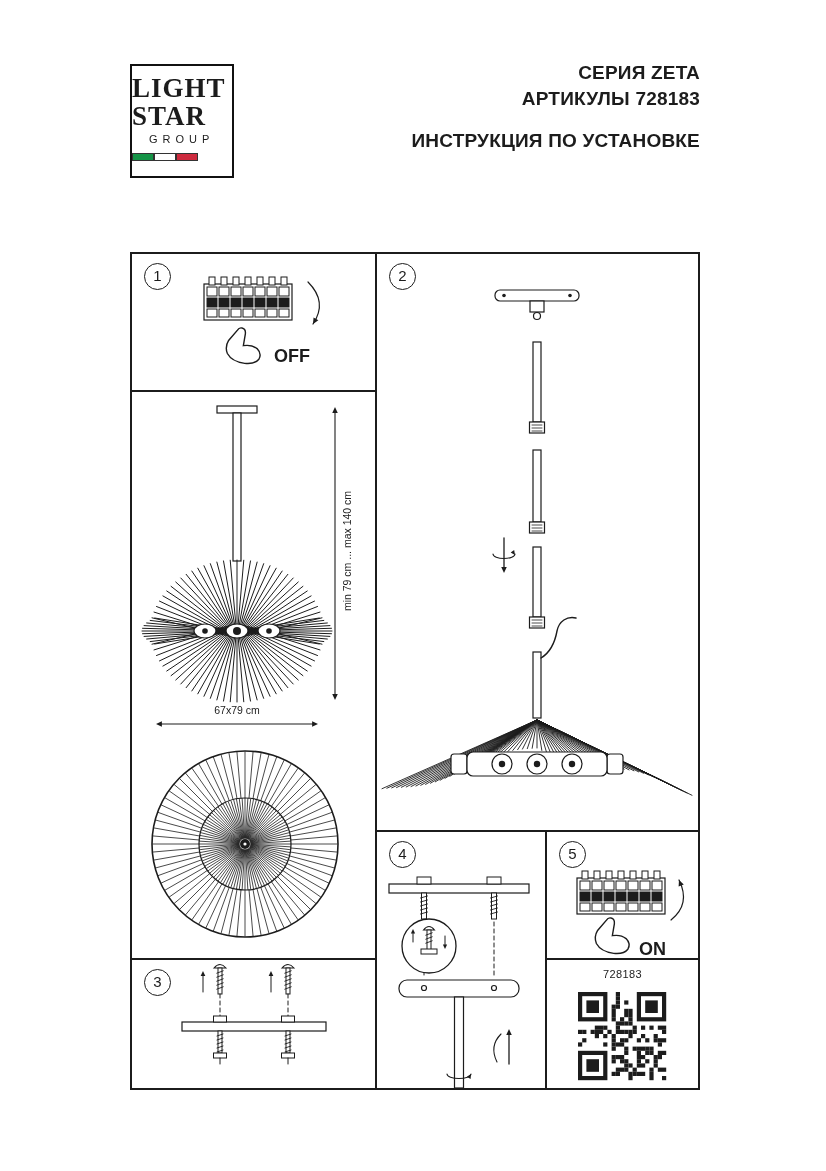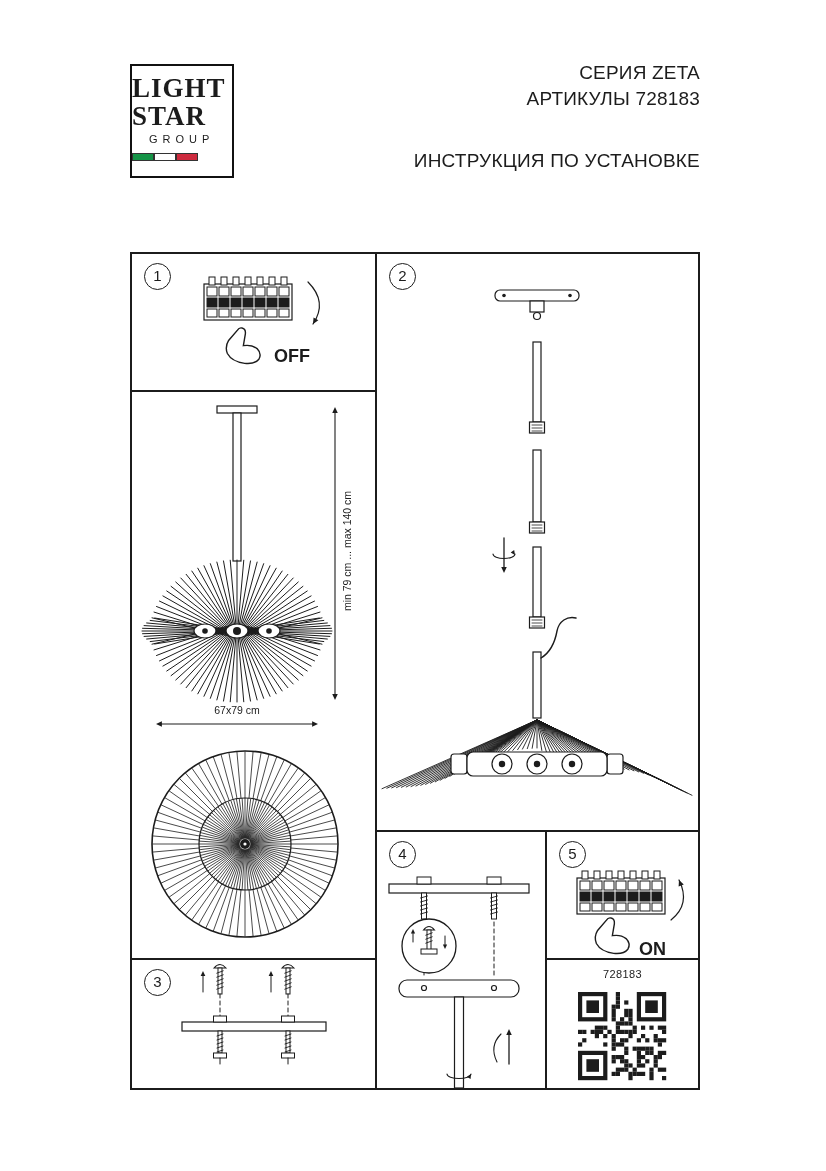--- a/index.html
+++ b/index.html
@@ -9,22 +9,22 @@
 
   
   .logo-box{position:absolute;left:130px;top:64px;width:104px;height:114px;border:2px solid #111;text-align:left;padding-top:9px;background:#fff}
   .logo-line{font-family:"Liberation Serif",serif;font-weight:700;font-size:27px;line-height:1.02;letter-spacing:1px}
   .logo-group{font-size:11px;letter-spacing:5px;margin-top:3px;padding-left:17px}
   .flag{margin-top:8px;display:inline-flex}
   .flag span{display:block;width:22px;height:8px;border:1px solid #333}
 
   
   .header-block{position:absolute;right:126px;top:60px;text-align:right}
-  .h-line{font-size:19px;font-weight:400;line-height:26px;letter-spacing:.2px}
-  .h-title{margin-top:36px}
+  .h-line{font-size:19px;font-weight:700;line-height:26px;letter-spacing:.2px}
+  .h-title{margin-top:16px}
 
   
   .grid{position:absolute;left:130px;top:252px;width:570px;height:838px;border:2px solid #1c1c1c;background:#fff}
   .gridline{position:absolute;background:#1c1c1c}
   .panel{position:absolute}
   .panel .diagram{position:absolute;left:0;top:0}
   .step-circle{position:absolute;left:12px;top:9px;width:27px;height:27px;border:1.6px solid #1c1c1c;border-radius:50%;text-align:center;line-height:24px;font-size:15px;background:#fff;z-index:3}
   .lbl{position:absolute;font-weight:700;font-size:18px;z-index:3;white-space:nowrap}
   .dim-label{position:absolute;font-size:10.5px;white-space:nowrap;z-index:3}
   .dim-v{left:140px;top:153px;width:150px;text-align:center;transform:rotate(-90deg)}

